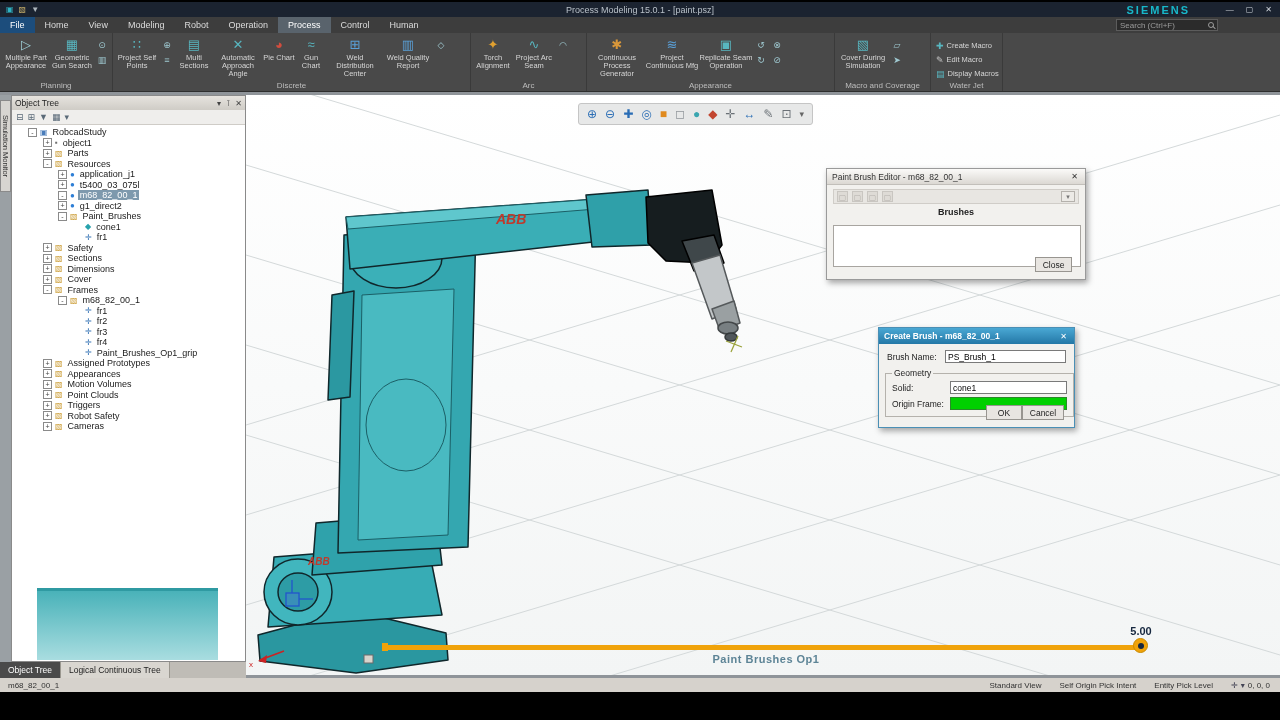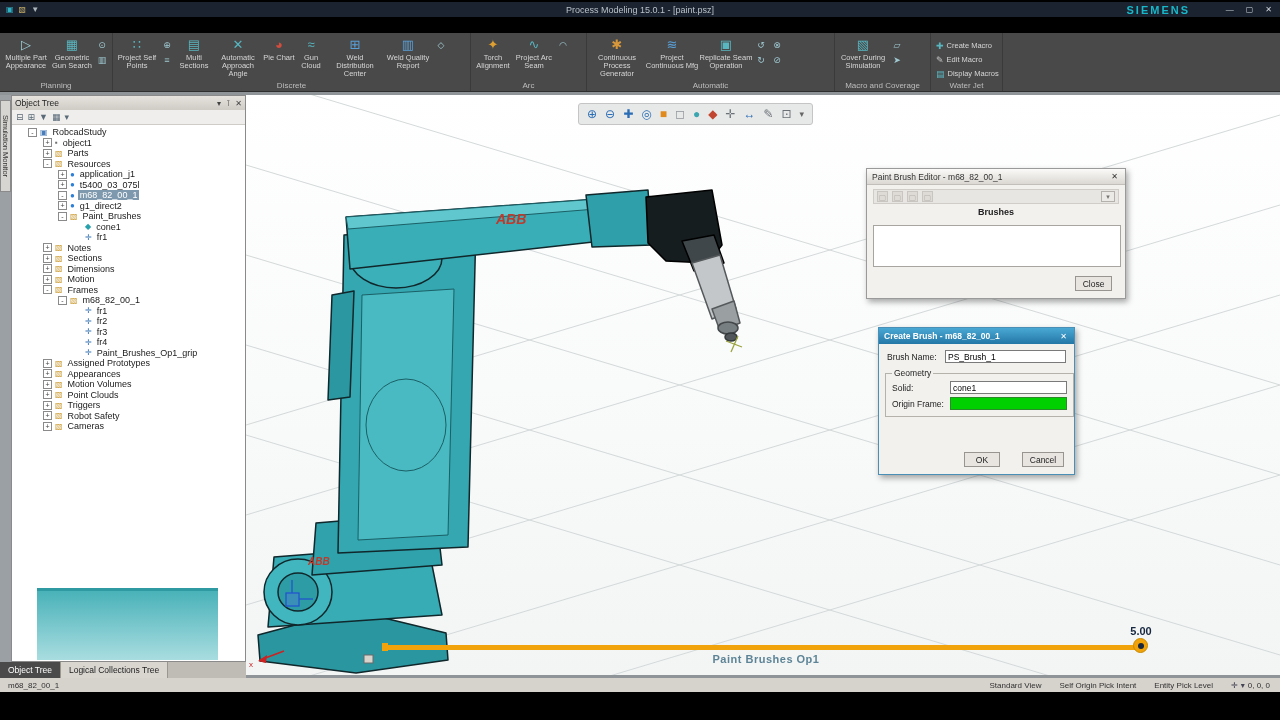--- a/index.html
+++ b/index.html
@@ -82,36 +82,36 @@
 .tl-value{position:absolute;left:874px;top:530px;width:42px;text-align:center;font-size:11px;font-weight:bold;z-index:5}
 .op-label{position:absolute;left:420px;top:558px;width:200px;text-align:center;font-size:11px;font-weight:bold;letter-spacing:.5px;z-index:4}
 
 
 .dialog{position:absolute;background:#f2f1ee;border:1px solid #9a9a9a;box-shadow:2px 3px 6px rgba(0,0,0,.35);z-index:50;font-size:8.5px}
 .dlg-title{height:16px;display:flex;align-items:center;padding:0 5px;font-size:8.5px}
 .dlg-title.gray{background:linear-gradient(#fbfaf8,#dbd8d3);color:#333;border-bottom:1px solid #c2bfba}
 .dlg-title.blue{background:linear-gradient(#4aa8d4,#2377a6);color:#fff;font-weight:bold}
 .dlg-title .t{flex:1;white-space:nowrap;overflow:hidden}
 .dlg-x{font-size:8px;padding:0 2px}
-.pbe{left:866px;top:168px;width:260px;height:131px}
+.pbe{left:826px;top:168px;width:260px;height:112px}
 .pbe-toolbar{margin:4px 6px 0 6px;height:15px;background:#e8e6e2;border:1px solid #d0cdc8;display:flex;align-items:center;gap:4px;padding:0 3px}
 .pbic{width:11px;height:11px;font-size:8px;line-height:11px;text-align:center;color:#b4b1ac;background:#dedbd6;border:1px solid #c9c6c1}
 .pbe-dd{margin-left:auto;width:14px;height:11px;border:1px solid #b4b1ac;background:#eceae6;color:#777;font-size:7px;text-align:center;line-height:10px}
 .pbe-list-title{text-align:center;font-weight:bold;color:#222;margin-top:3px;font-size:9px}
 .pbe-list{position:absolute;left:6px;top:56px;width:248px;height:42px;background:#fff;border:1px solid #a8a5a0}
 .btn{background:#e8e5e1;border:1px solid #989590;font-size:8.5px;color:#222;text-align:center}
 .pbe-close{position:absolute;right:13px;bottom:7px;width:37px;height:15px}
-.cb{left:878px;top:327px;width:197px;height:148px;border:1px solid #4a8fb5}
+.cb{left:878px;top:327px;width:197px;height:101px;border:1px solid #4a8fb5}
 .cb-row{display:flex;align-items:center;margin:6px 8px 0 8px;gap:4px}
 .cb-row label{width:54px;color:#222;flex:none}
 .cb-row input{flex:1;height:13px;border:1px solid #7a7a7a;font-size:8.5px;font-family:inherit;padding:0 2px;background:#fff}
 .cb-group{margin:5px 6px 0 6px;border:1px solid #b5b2ac;padding:0 0 6px 0}
 .cb-group legend{font-size:8.5px;color:#222;margin-left:6px;padding:0 2px}
 .cb-group .cb-row{margin:3px 6px 0 6px}
-.cb-buttons{position:absolute;right:10px;bottom:7px;display:flex;gap:22px}
+.cb-buttons{position:absolute;right:10px;bottom:7px;display:flex;}
 .cb-buttons .btn{height:15px}
 .btn.ok{width:36px}
 .btn.cancel{width:42px}
 
 
 .statusbar{position:absolute;left:0;top:678px;width:100%;height:14px;background:#d6d2cc;display:flex;align-items:center;font-size:8px;color:#333;z-index:7}
 .sb-left{margin-left:8px}
 .sb-right{margin-left:auto;display:flex;align-items:center;gap:18px;margin-right:10px}
 .sb-coords{display:flex;align-items:center;gap:3px}
 .sbic{font-size:8px;color:#445}
@@ -129,20 +129,37 @@
       </div>
     <span class="title-text">Process Modeling 15.0.1 - [paint.psz]</span>
     <span class="brand">SIEMENS</span>
     <div class="win-controls">
       <span>—</span>
       <span>▢</span>
       <span>✕</span>
     </div>
   </div>
 
+  <div class="menubar">
+    <div style="display:flex">
+        <div class="menu-tab file">File</div>
+        <div class="menu-tab">Home</div>
+        <div class="menu-tab">View</div>
+        <div class="menu-tab">Modeling</div>
+        <div class="menu-tab">Robot</div>
+        <div class="menu-tab">Operation</div>
+        <div class="menu-tab active">Process</div>
+        <div class="menu-tab">Control</div>
+        <div class="menu-tab">Human</div>
+      </div>
+    <div class="search-box">
+      <span>Search (Ctrl+F)</span>
+      <span class="mag"></span>
+    </div>
+  </div>
 
   <div class="ribbon">
     <div style="display:flex">
         <div class="rgroup" style="width: 113px;">
           <div class="rgroup-row">
             <div class="rbtn" style="width: 48px;">
               <span class="ric" style="color: rgb(159, 208, 216);">▷</span>
               <span class="rlbl">Multiple Part Appearance</span>
             </div>
             <div class="rbtn" style="width: 44px;">
@@ -173,21 +190,21 @@
             <div class="rbtn" style="width: 50px;">
               <span class="ric" style="color: rgb(88, 182, 192);">✕</span>
               <span class="rlbl">Automatic Approach Angle</span>
             </div>
             <div class="rbtn" style="width: 32px;">
               <span class="ric" style="color: rgb(210, 77, 62);">◕</span>
               <span class="rlbl">Pie Chart</span>
             </div>
             <div class="rbtn" style="width: 32px;">
               <span class="ric" style="color: rgb(88, 182, 192);">≈</span>
-              <span class="rlbl">Gun Cloud</span>
+              <span class="rlbl">Gun Chart</span>
             </div>
             <div class="rbtn" style="width: 56px;">
               <span class="ric" style="color: rgb(90, 160, 216);">⊞</span>
               <span class="rlbl">Weld Distribution Center</span>
             </div>
             <div class="rbtn" style="width: 50px;">
               <span class="ric" style="color: rgb(90, 160, 216);">▥</span>
               <span class="rlbl">Weld Quality Report</span>
             </div>
             <div class="stack">
@@ -228,21 +245,21 @@
             </div>
             <div class="stack">
               <span class="mini" style="color: rgb(159, 201, 209);">↺</span>
               <span class="mini" style="color: rgb(159, 201, 209);">↻</span>
             </div>
             <div class="stack">
               <span class="mini" style="color: rgb(159, 201, 209);">⊗</span>
               <span class="mini" style="color: rgb(159, 201, 209);">⊘</span>
             </div>
           </div>
-          <div class="rgroup-label">Automatic</div>
+          <div class="rgroup-label">Appearance</div>
         </div>
         <div class="rgroup" style="width: 96px;">
           <div class="rgroup-row">
             <div class="rbtn" style="width: 52px;">
               <span class="ric" style="color: rgb(88, 182, 192);">▧</span>
               <span class="rlbl">Cover During Simulation</span>
             </div>
             <div class="stack">
               <span class="mini" style="color: rgb(159, 201, 209);">▱</span>
               <span class="mini" style="color: rgb(159, 201, 209);">➤</span>
@@ -435,36 +452,36 @@
           <span class="tlabel">cone1</span>
         </div>
         <div class="trow" style="padding-left: 61px;">
           <span class="exp-sp"></span>
           <span class="ticon" style="color: rgb(62, 121, 184);">✛</span>
           <span class="tlabel">fr1</span>
         </div>
         <div class="trow" style="padding-left: 31px;">
           <span class="exp">+</span>
           <span class="ticon" style="color: rgb(201, 153, 47);">▧</span>
-          <span class="tlabel">Notes</span>
+          <span class="tlabel">Safety</span>
         </div>
         <div class="trow" style="padding-left: 31px;">
           <span class="exp">+</span>
           <span class="ticon" style="color: rgb(201, 153, 47);">▧</span>
           <span class="tlabel">Sections</span>
         </div>
         <div class="trow" style="padding-left: 31px;">
           <span class="exp">+</span>
           <span class="ticon" style="color: rgb(201, 153, 47);">▧</span>
           <span class="tlabel">Dimensions</span>
         </div>
         <div class="trow" style="padding-left: 31px;">
           <span class="exp">+</span>
           <span class="ticon" style="color: rgb(201, 153, 47);">▧</span>
-          <span class="tlabel">Motion</span>
+          <span class="tlabel">Cover</span>
         </div>
         <div class="trow" style="padding-left: 31px;">
           <span class="exp">-</span>
           <span class="ticon" style="color: rgb(201, 153, 47);">▧</span>
           <span class="tlabel">Frames</span>
         </div>
         <div class="trow" style="padding-left: 46px;">
           <span class="exp">-</span>
           <span class="ticon" style="color: rgb(201, 153, 47);">▧</span>
           <span class="tlabel">m68_82_00_1</span>
@@ -529,21 +546,21 @@
           <span class="ticon" style="color: rgb(201, 153, 47);">▧</span>
           <span class="tlabel">Cameras</span>
         </div>
       </div>
   </div>
 
   <div class="swatch"></div>
 
   <div class="panel-tabs">
       <div class="ptab active">Object Tree</div>
-      <div class="ptab">Logical Collections Tree</div>
+      <div class="ptab">Logical Continuous Tree</div>
     </div>
 
   <div class="dialog pbe">
     <div class="dlg-title gray">
       <span class="t">Paint Brush Editor - m68_82_00_1</span>
       <span class="dlg-x">✕</span>
     </div>
     <div class="pbe-toolbar">
       <span style="display:flex;gap:4px">
           <span class="pbic">▢</span>

